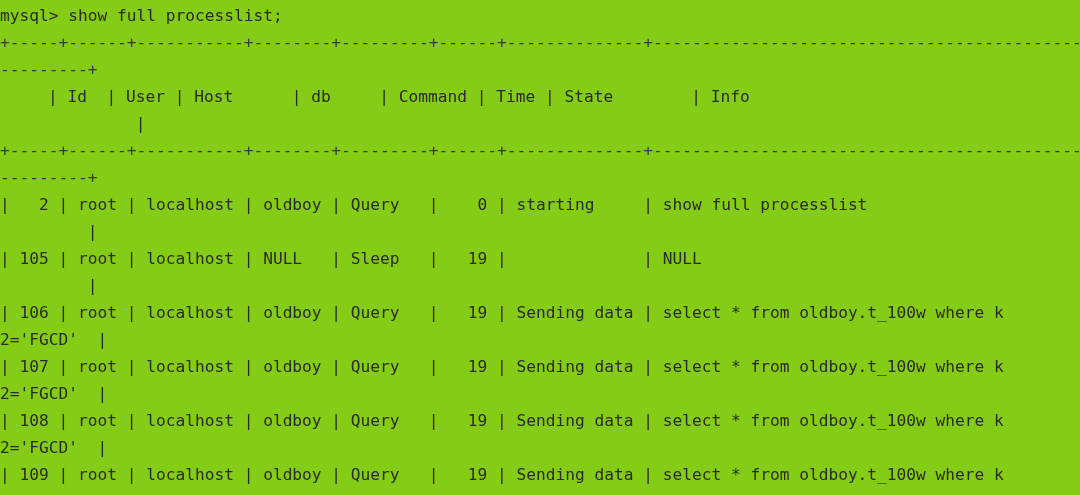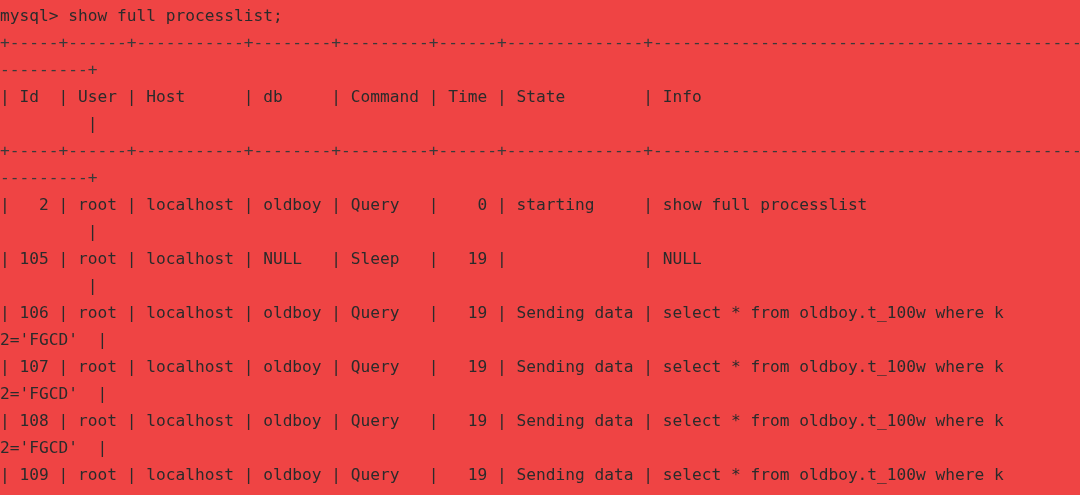--- a/index.html
+++ b/index.html
@@ -11,37 +11,37 @@
     width: 1080px;
     height: 495px;
     overflow: hidden;
     font-family: "DejaVu Sans Mono", "Liberation Mono", monospace;
   }
   #terminal {
     width: 1080px;
     height: 495px;
     box-sizing: border-box;
     padding: 2px 0 0 0;
-    background: #ef4444;
+    background: #84cc16;
     color: #2b2b2b;
     font-family: "DejaVu Sans Mono", "Liberation Mono", monospace;
     font-size: 16.2px;
     line-height: 27px;
     letter-spacing: 0px;
     white-space: pre;
     overflow: hidden;
   }
   .tline {
     white-space: pre;
     display: block;
     height: 27px;
     font-family: "DejaVu Sans Mono", "Liberation Mono", monospace;
   }
   .prompt-line { color: #2b2b2b; }
   .rule-line { color: #3a3a3a; }
-  .head-line { color: #2b2b2b; }
+  .head-line { color: #2b2b2b; padding-left: 48px; }
   .data-line { color: #2b2b2b; }
   .wrap-line { color: #2b2b2b; }
 </style>
 </head>
 <body>
 
 <div id="terminal"><span class="tline prompt-line">mysql&gt; show full processlist;</span><span class="tline rule-line">+-----+------+-----------+--------+---------+------+--------------+------------------------------------------------</span><span class="tline rule-line">---------+</span><span class="tline head-line">| Id  | User | Host      | db     | Command | Time | State        | Info                                           </span><span class="tline head-line">         |</span><span class="tline rule-line">+-----+------+-----------+--------+---------+------+--------------+------------------------------------------------</span><span class="tline rule-line">---------+</span><span class="tline data-line">|   2 | root | localhost | oldboy | Query   |    0 | starting     | show full processlist                          </span><span class="tline wrap-line">         |</span><span class="tline data-line">| 105 | root | localhost | NULL   | Sleep   |   19 |              | NULL                                           </span><span class="tline wrap-line">         |</span><span class="tline data-line">| 106 | root | localhost | oldboy | Query   |   19 | Sending data | select * from oldboy.t_100w where k</span><span class="tline wrap-line">2='FGCD'  |</span><span class="tline data-line">| 107 | root | localhost | oldboy | Query   |   19 | Sending data | select * from oldboy.t_100w where k</span><span class="tline wrap-line">2='FGCD'  |</span><span class="tline data-line">| 108 | root | localhost | oldboy | Query   |   19 | Sending data | select * from oldboy.t_100w where k</span><span class="tline wrap-line">2='FGCD'  |</span><span class="tline data-line">| 109 | root | localhost | oldboy | Query   |   19 | Sending data | select * from oldboy.t_100w where k</span><span class="tline wrap-line">2='FGCD'  |</span></div>
 
 </body></html>

